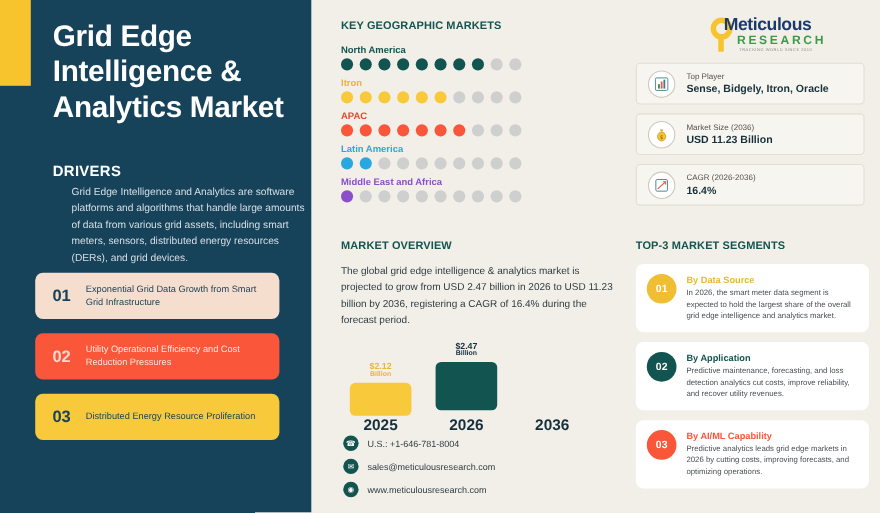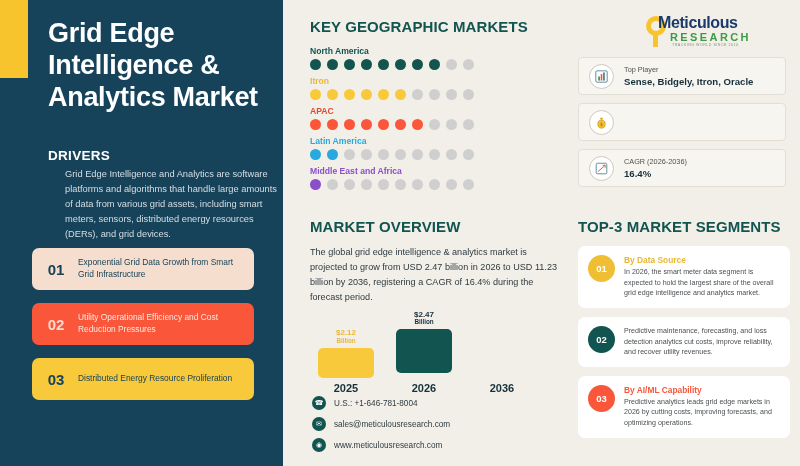--- a/index.html
+++ b/index.html
@@ -63,21 +63,21 @@
     position: absolute; left: 36px; top: 19px;
     font-size: 11px; font-weight: bold; color: #3C9B46; letter-spacing: 2.4px;
   }
   .logo-tag {
     position: absolute; left: 38px; top: 31px;
     font-size: 3.6px; color: #8A8A8A; letter-spacing: 0.5px;
   }
 
   
   .sec-head {
-    color: #12544F; font-size: 15px; font-weight: bold; letter-spacing: 0.1px;
+    color: #12544F; font-size: 10px; font-weight: bold; letter-spacing: 0.1px;
   }
 
   
   .geo { position: absolute; left: 310px; top: 18px; width: 250px; }
   .geo-head { margin-bottom: 11px; }
   .geo-row { margin-bottom: 6px; }
   .geo-label { font-size: 8.6px; font-weight: bold; margin-bottom: 3px; }
   .dots { display: flex; gap: 6px; }
   .dot { width: 11px; height: 11px; border-radius: 50%; background: #CFCFCF; }
 
@@ -105,21 +105,21 @@
   .chart { position: absolute; left: 318px; top: 296px; width: 240px; height: 96px; }
   .chart-col {
     position: absolute; bottom: 14px; width: 56px;
     display: flex; flex-direction: column; align-items: center; justify-content: flex-end;
   }
   .bar-label { font-size: 8px; font-weight: bold; line-height: 1.1; text-align: center; margin-bottom: 3px; }
   .bar-label small { display: block; font-size: 6.3px; font-weight: bold; }
   .bar { width: 56px; border-radius: 5px; }
   .x-tick {
     position: absolute; bottom: -2px; width: 56px; text-align: center;
-    font-size: 11px; font-weight: bold; color: #16303B;
+    font-size: 14px; font-weight: bold; color: #16303B;
   }
 
   
   .contact { position: absolute; left: 312px; top: 396px; text-align: center; }
   .contact-row { display: flex; align-items: center; gap: 8px; margin-bottom: 7px; }
   .contact-icon {
     width: 14px; height: 14px; border-radius: 50%; background: #12544F;
     display: flex; align-items: center; justify-content: center;
     color: #FFFFFF; font-size: 7px;
   }
@@ -278,20 +278,24 @@
     </div>
 
     <div class="stat-card">
       <div class="stat-icon">
         <svg width="13" height="13" viewBox="0 0 16 16">
           <path d="M6 2 L10 2 L9 4.5 L7 4.5 Z" fill="#E0A92A"></path>
           <ellipse cx="8" cy="10" rx="4.6" ry="5" fill="#F2C230" stroke="#C9941F" stroke-width="0.8"></ellipse>
           <text x="8" y="12.6" font-size="6" text-anchor="middle" fill="#8A6410" font-family="DejaVu Sans">$</text>
         </svg>
       </div>
+      <div>
+        <div class="stat-label">Market Size (2036)</div>
+        <div class="stat-value">USD 11.23 Billion</div>
+      </div>
     </div>
 
     <div class="stat-card">
       <div class="stat-icon">
         <svg width="13" height="13" viewBox="0 0 16 16">
           <rect x="1.5" y="1.5" width="13" height="13" rx="1.5" fill="none" stroke="#3E7A8C" stroke-width="1"></rect>
           <path d="M3.5 12 L12.5 4" stroke="#F05A3C" stroke-width="1.2" fill="none"></path>
           <path d="M9.5 4 L12.5 4 L12.5 7" stroke="#F05A3C" stroke-width="1.2" fill="none"></path>
         </svg>
       </div>
@@ -350,20 +354,21 @@
       <div class="seg-badge" style="background:#F0BE32;">01</div>
       <div>
         <div class="seg-title" style="color:#E8B832;">By Data Source</div>
         <div class="seg-desc">In 2026, the smart meter data segment is expected to hold the largest share of the overall grid edge intelligence and analytics market.</div>
       </div>
     </div>
 
     <div class="seg-card">
       <div class="seg-badge" style="background:#12544F;">02</div>
       <div>
+        <div class="seg-title" style="color:#12544F;">By Application</div>
         <div class="seg-desc">Predictive maintenance, forecasting, and loss detection analytics cut costs, improve reliability, and recover utility revenues.</div>
       </div>
     </div>
 
     <div class="seg-card">
       <div class="seg-badge" style="background:#F9563A;">03</div>
       <div>
         <div class="seg-title" style="color:#F9563A;">By AI/ML Capability</div>
         <div class="seg-desc">Predictive analytics leads grid edge markets in 2026 by cutting costs, improving forecasts, and optimizing operations.</div>
       </div>

